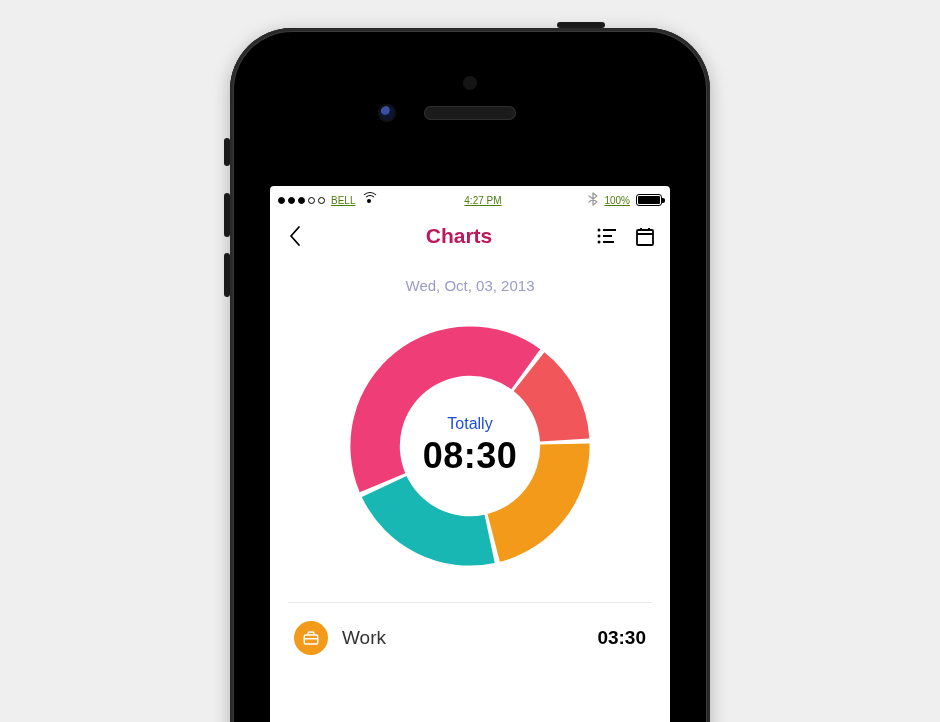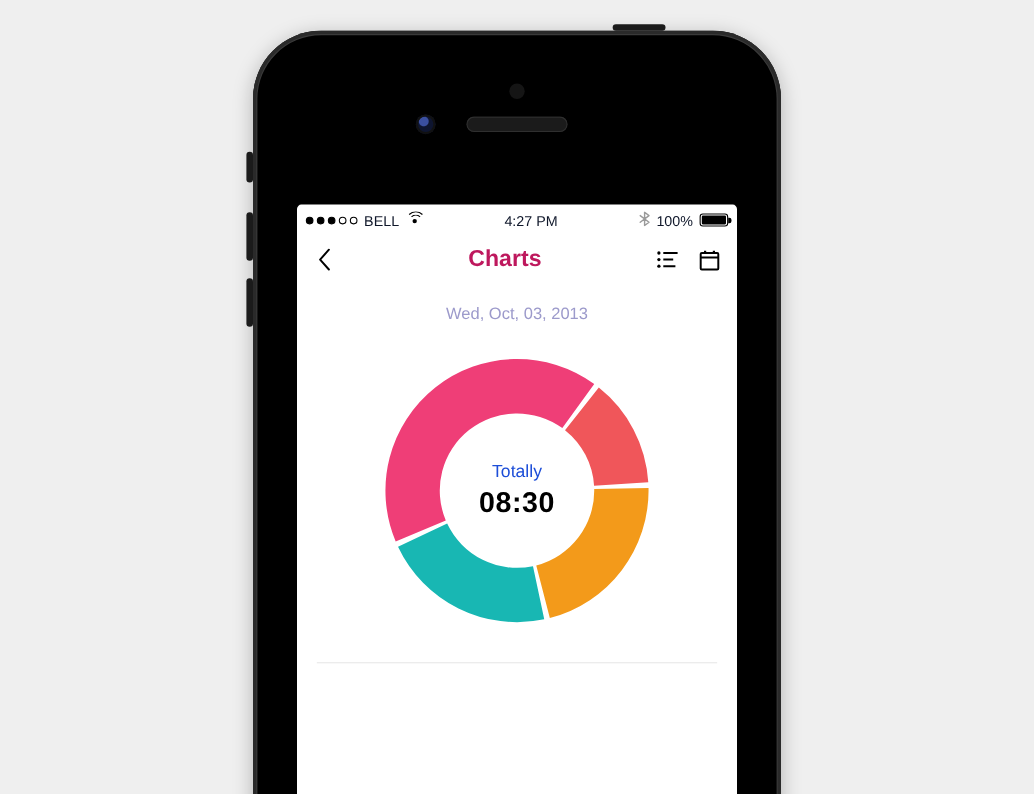--- a/index.html
+++ b/index.html
@@ -68,21 +68,21 @@
     flex-direction:column;
   }
 
   
   .statusbar {
     height:28px;
     display:flex;
     align-items:center;
     justify-content:space-between;
     padding:0 8px;
-    font-size:13px; font-weight:500; color:#0f172a;
+    font-size:10px; font-weight:500; color:#4d7c0f;text-decoration:underline;
   }
   .sb-left, .sb-right { display:flex; align-items:center; gap:6px; }
   .sig-dots { display:flex; gap:3px; }
   .sig-dots span {
     width:7px; height:7px; border-radius:50%;
     border:1.2px solid #000;
   }
   .sig-dots span.fill { background:#000; }
   .wifi {
     width:16px; height:12px; position:relative;
@@ -129,21 +129,21 @@
     margin:22px auto 26px;
     width:260px; height:260px;
   }
   .donut-wrap svg { width:100%; height:100%; transform:rotate(-180deg); }
   .donut-center {
     position:absolute; inset:0;
     display:flex; flex-direction:column; align-items:center; justify-content:center;
     gap:2px;
   }
   .donut-center .lbl { color:#1d4ed8; font-size:16px; }
-  .donut-center .val { color:#000; font-size:26px; font-weight:800; letter-spacing:.5px; }
+  .donut-center .val { color:#000; font-size:36px; font-weight:800; letter-spacing:.5px; }
 
   
   .divider { height:1px; background:#e8e8e8; margin:0 18px; }
   .row {
     display:flex; align-items:center; gap:14px;
     padding:18px 24px;
   }
   .row .icon {
     width:34px; height:34px; border-radius:50%;
     display:flex; align-items:center; justify-content:center;
@@ -236,15 +236,28 @@
           <path d="M 40.475331220344266 4.996881389865308 A 46 46 0 0 1 91.60493669090093 30.377837964532937 L 74.42028892726795 38.48264402266064 A 27 27 0 0 0 44.40943354237598 23.585126033181812 Z" fill="#18b7b3"></path>
         </svg>
       <div class="donut-center">
         <span class="lbl">Totally</span>
         <span class="val">08:30</span>
       </div>
     </div>
 
     <div class="divider"></div>
 
+    <div id="rows">
+        <div class="row">
+          <span class="icon orange">
+            <svg width="18" height="18" viewBox="0 0 24 24" fill="none" stroke="#fff" stroke-width="2">
+              <rect x="3" y="8" width="18" height="12" rx="2"></rect>
+              <path d="M8 8V6a2 2 0 0 1 2-2h4a2 2 0 0 1 2 2v2"></path>
+              <line x1="3" y1="13" x2="21" y2="13"></line>
+            </svg>
+          </span>
+          <span class="name">Work</span>
+          <span class="time">03:30</span>
+        </div>
+      </div>
 
   </div>
 </div>
 
 </body></html>

